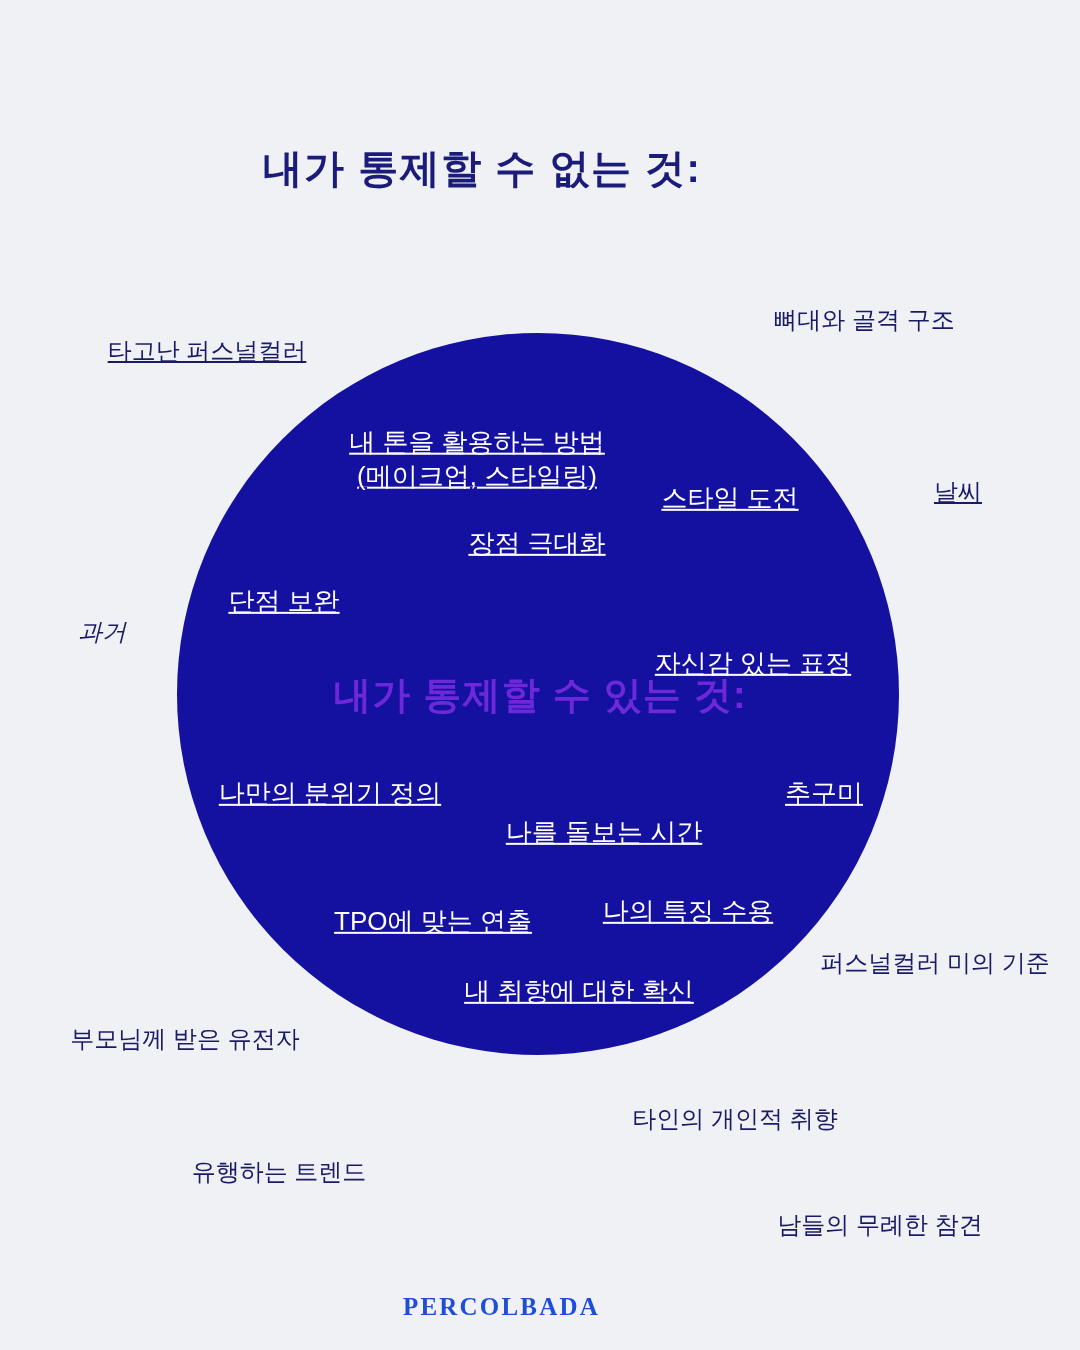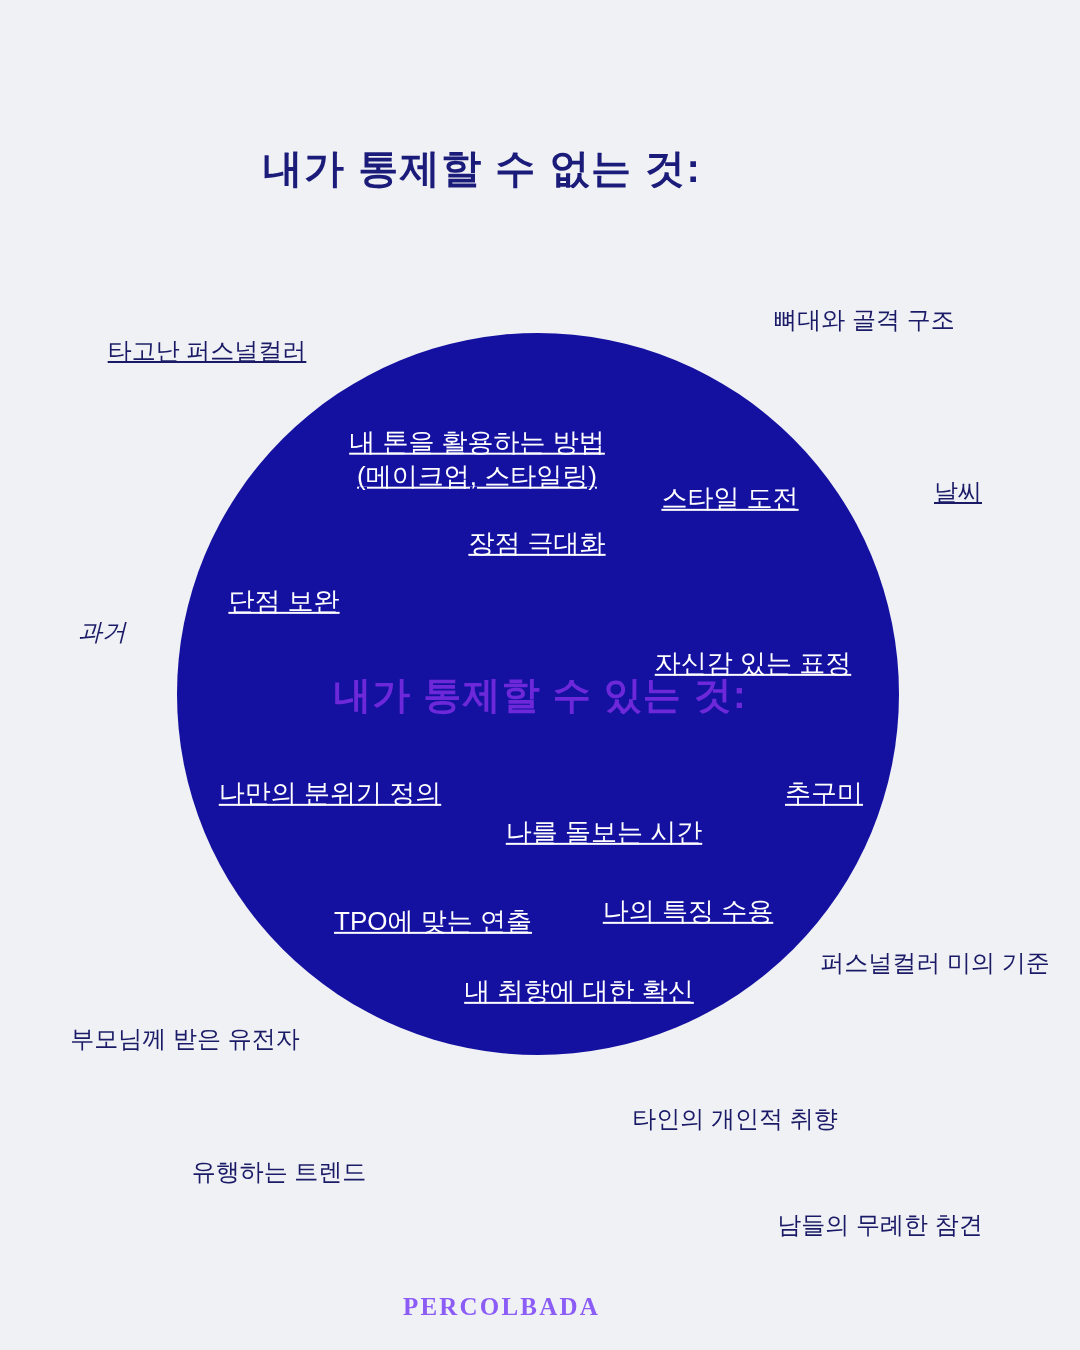--- a/index.html
+++ b/index.html
@@ -85,21 +85,21 @@
   .brand {
     position: absolute;
     left: 0;
     top: 1293px;
     width: 1003px;
     text-align: center;
     font-family: "Liberation Serif", "DejaVu Serif", serif;
     font-size: 25px;
     font-weight: 700;
     letter-spacing: 2.2px;
-    color: #8b5cf6;
+    color: #1d4ed8;
     white-space: nowrap;
   }
 </style>
 </head>
 <body>
 
 <div id="canvas">
 
   <div class="headline">내가 통제할 수 없는 것:</div>
 

